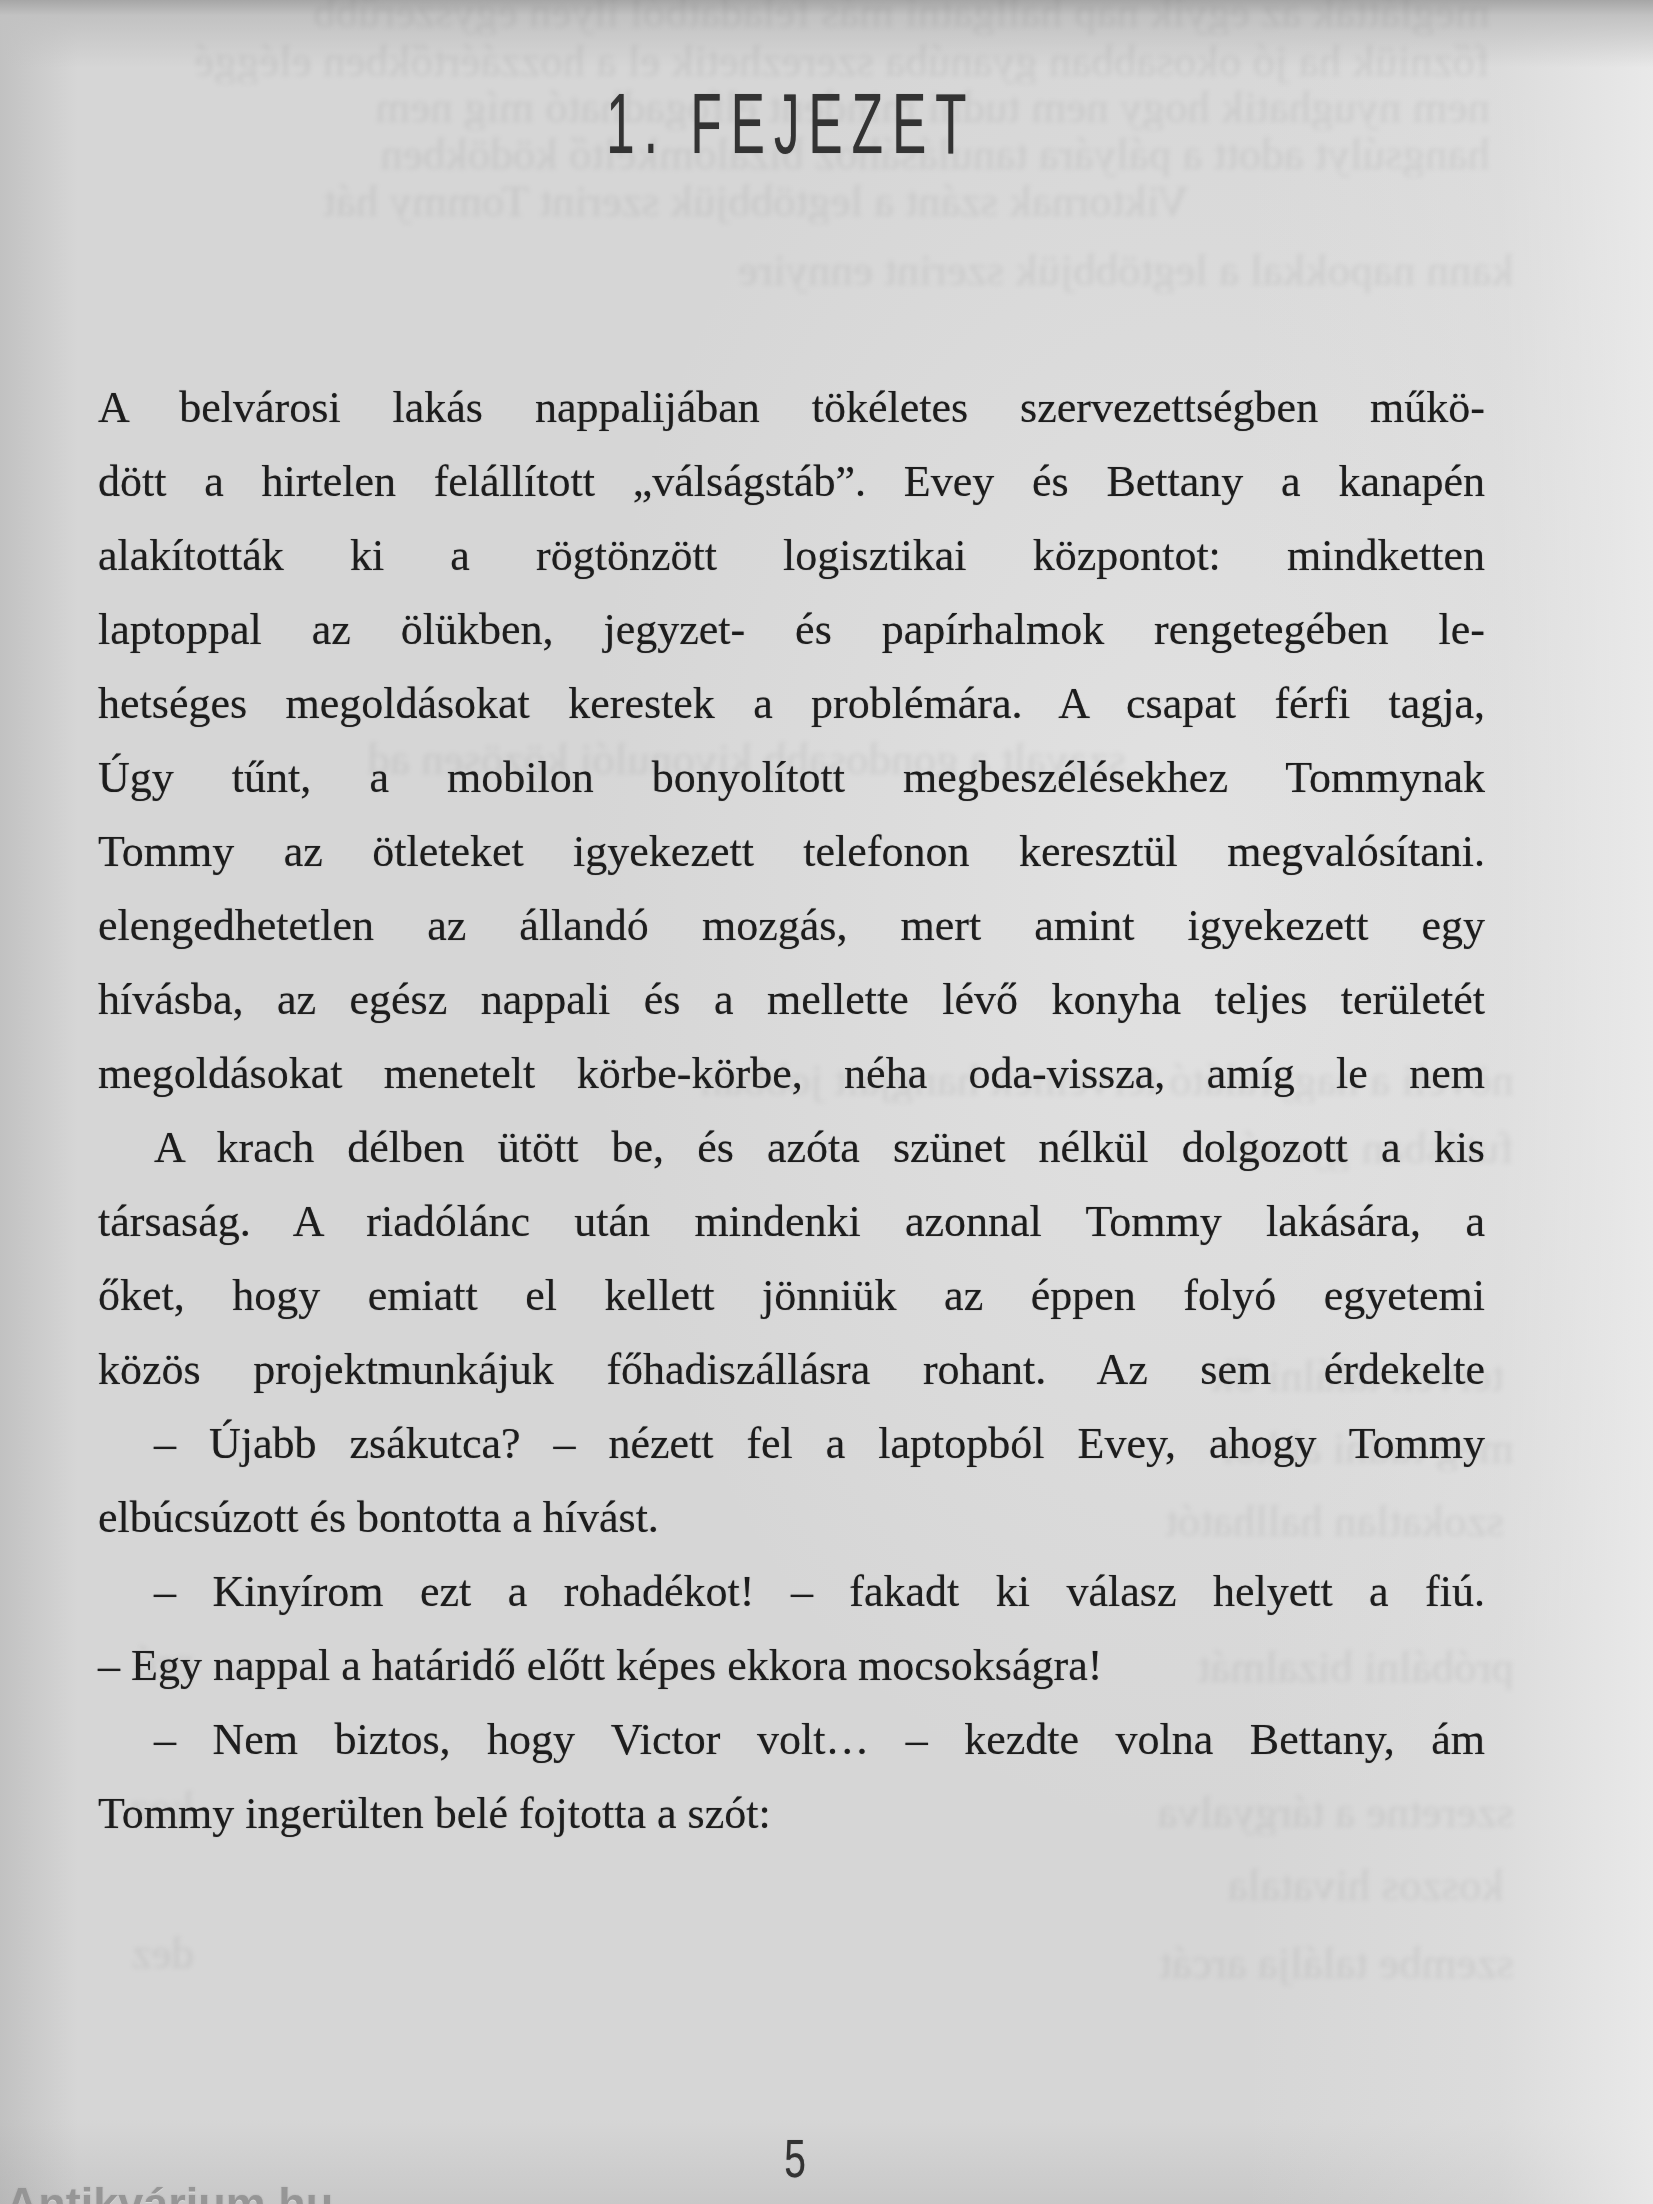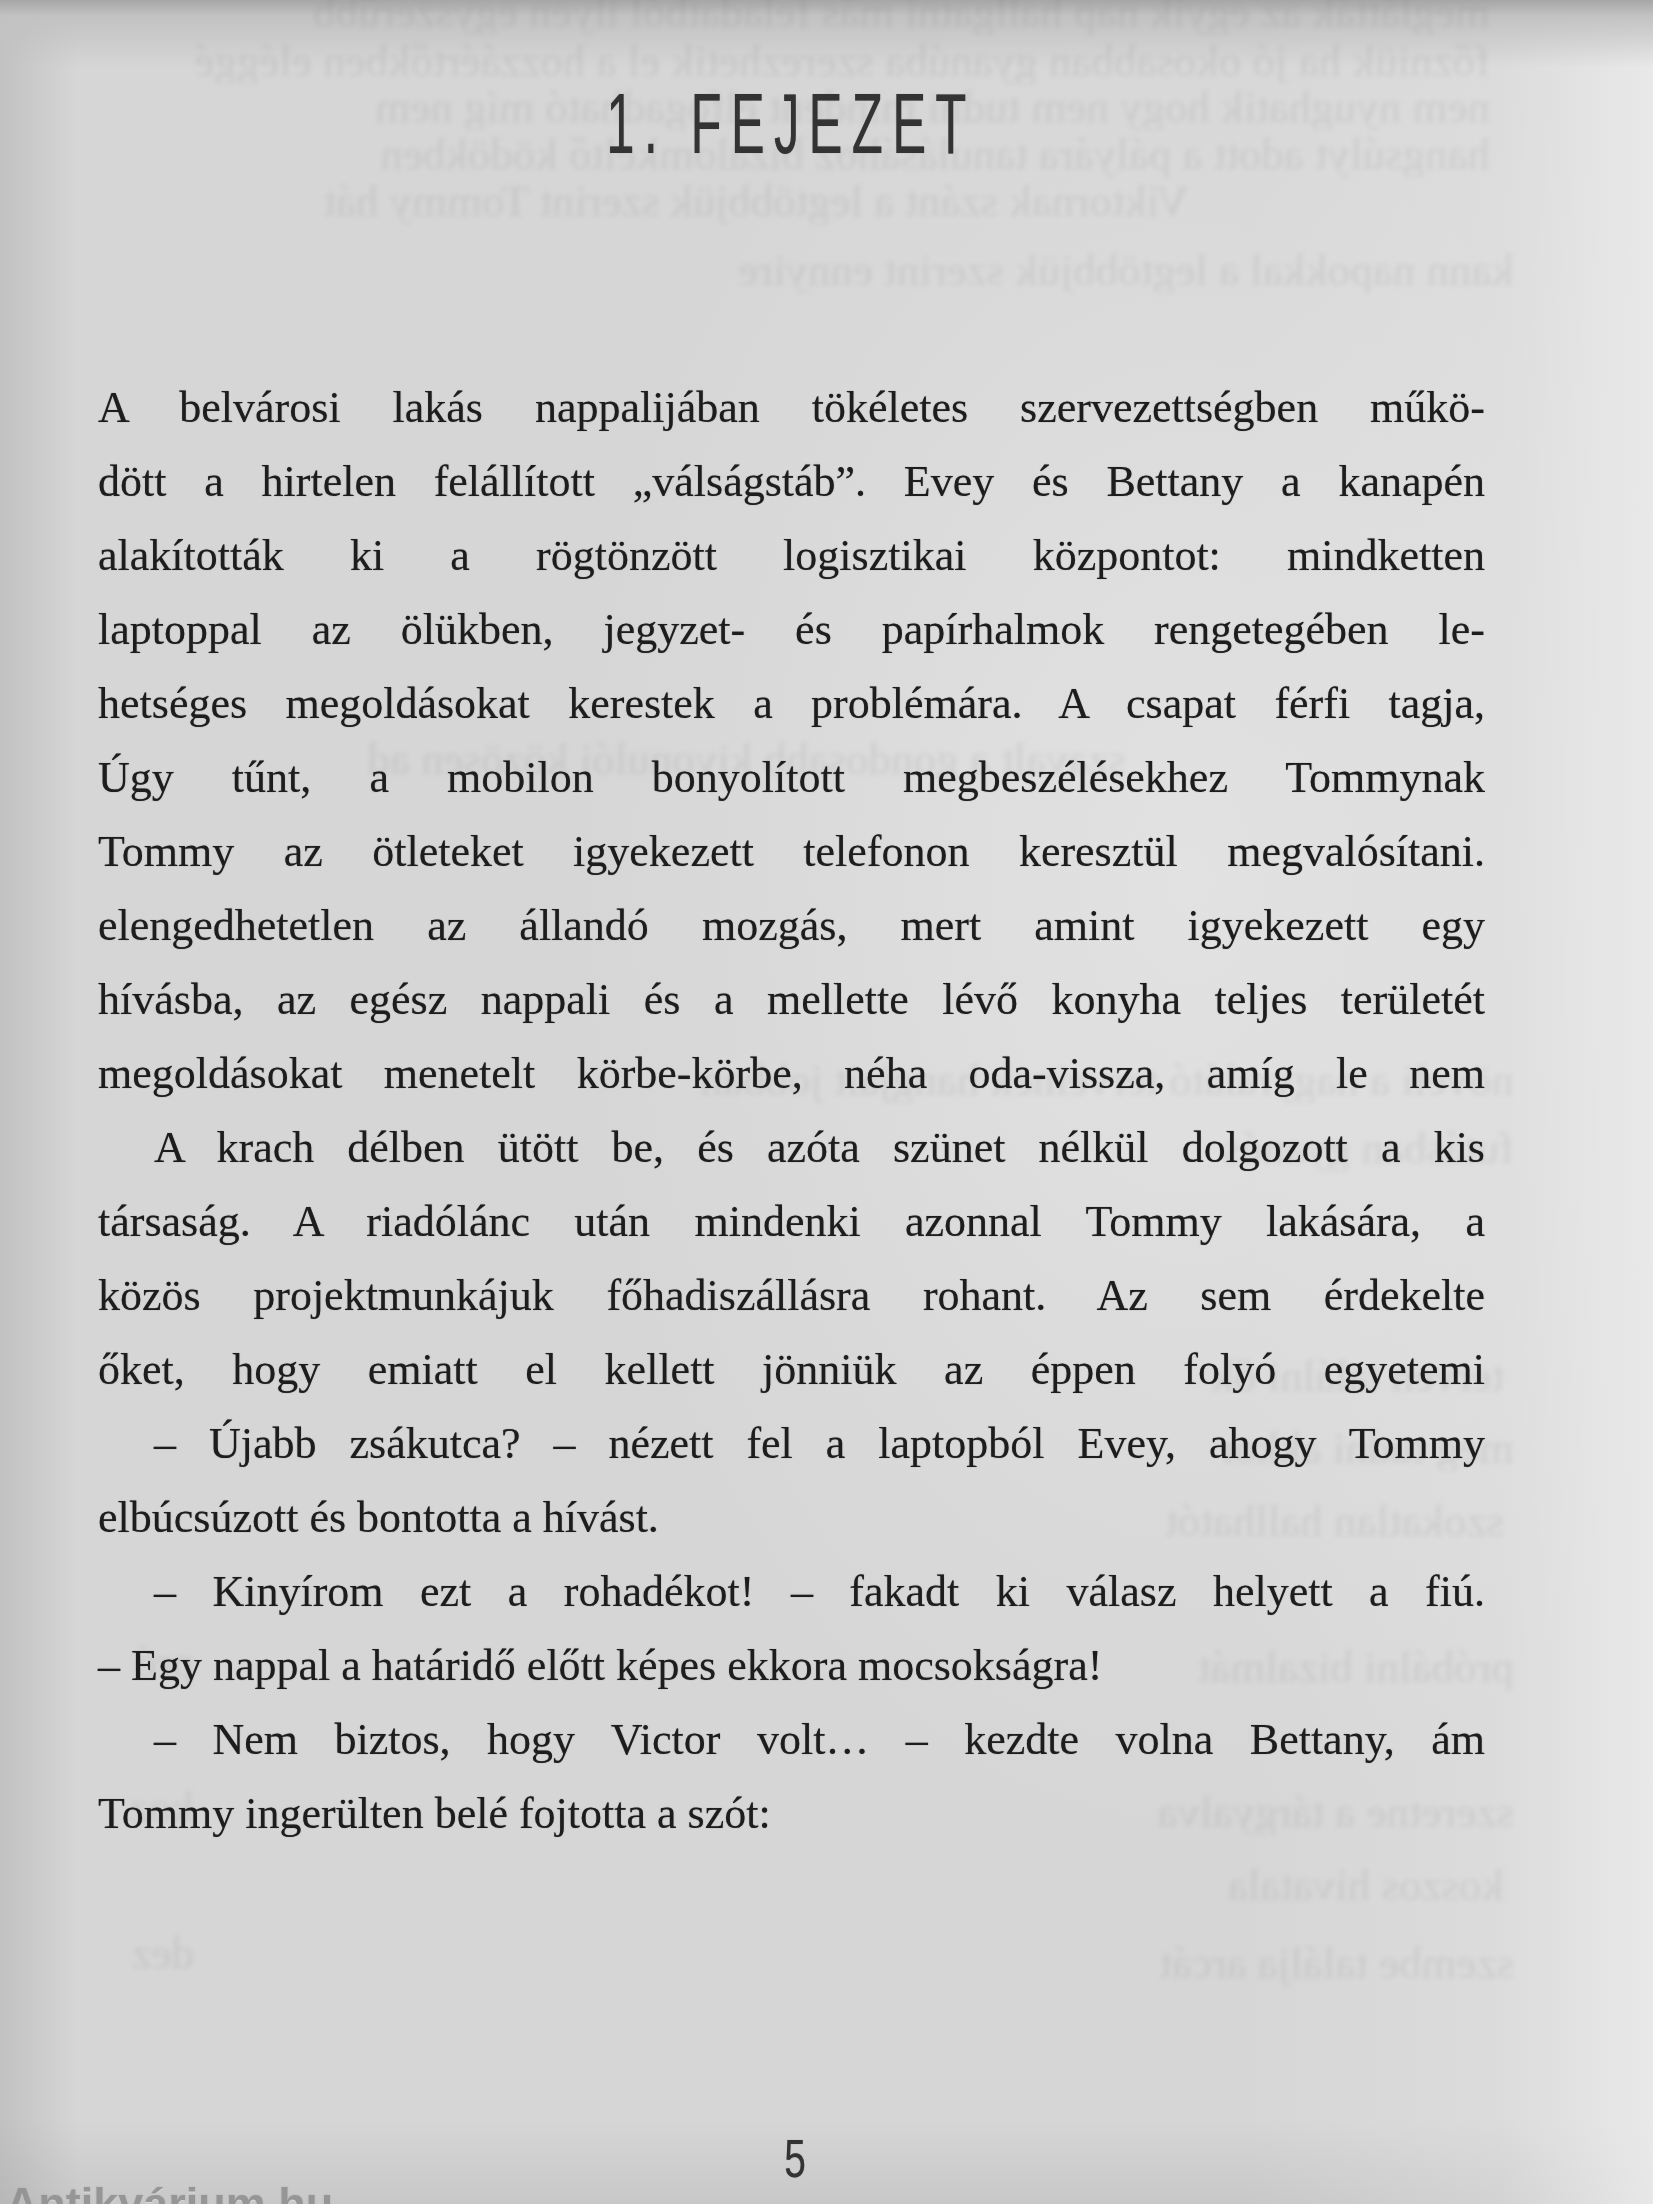--- a/index.html
+++ b/index.html
@@ -125,22 +125,22 @@
       <div class="line just">alakították ki a rögtönzött logisztikai központot: mindketten</div>
       <div class="line just">laptoppal az ölükben, jegyzet- és papírhalmok rengetegében le-</div>
       <div class="line just">hetséges megoldásokat kerestek a problémára. A csapat férfi tagja,</div>
       <div class="line just">Úgy tűnt, a mobilon bonyolított megbeszélésekhez Tommynak</div>
       <div class="line just">Tommy az ötleteket igyekezett telefonon keresztül megvalósítani.</div>
       <div class="line just">elengedhetetlen az állandó mozgás, mert amint igyekezett egy</div>
       <div class="line just">hívásba, az egész nappali és a mellette lévő konyha teljes területét</div>
       <div class="line just">megoldásokat menetelt körbe-körbe, néha oda-vissza, amíg le nem</div>
       <div class="line just indent">A krach délben ütött be, és azóta szünet nélkül dolgozott a kis</div>
       <div class="line just">társaság. A riadólánc után mindenki azonnal Tommy lakására, a</div>
+      <div class="line just">őket, hogy emiatt el kellett jönniük az éppen folyó egyetemi</div>
       <div class="line just">közös projektmunkájuk főhadiszállásra rohant. Az sem érdekelte</div>
-      <div class="line just">őket, hogy emiatt el kellett jönniük az éppen folyó egyetemi</div>
       <div class="line just indent">– Újabb zsákutca? – nézett fel a laptopból Evey, ahogy Tommy</div>
       <div class="line">elbúcsúzott és bontotta a hívást.</div>
       <div class="line just indent">– Kinyírom ezt a rohadékot! – fakadt ki válasz helyett a fiú.</div>
       <div class="line">– Egy nappal a határidő előtt képes ekkora mocsokságra!</div>
       <div class="line just indent">– Nem biztos, hogy Victor volt… – kezdte volna Bettany, ám</div>
       <div class="line">Tommy ingerülten belé fojtotta a szót:</div>
     </div>
 
   <div class="page-number">
     <span class="squeeze">5</span>

